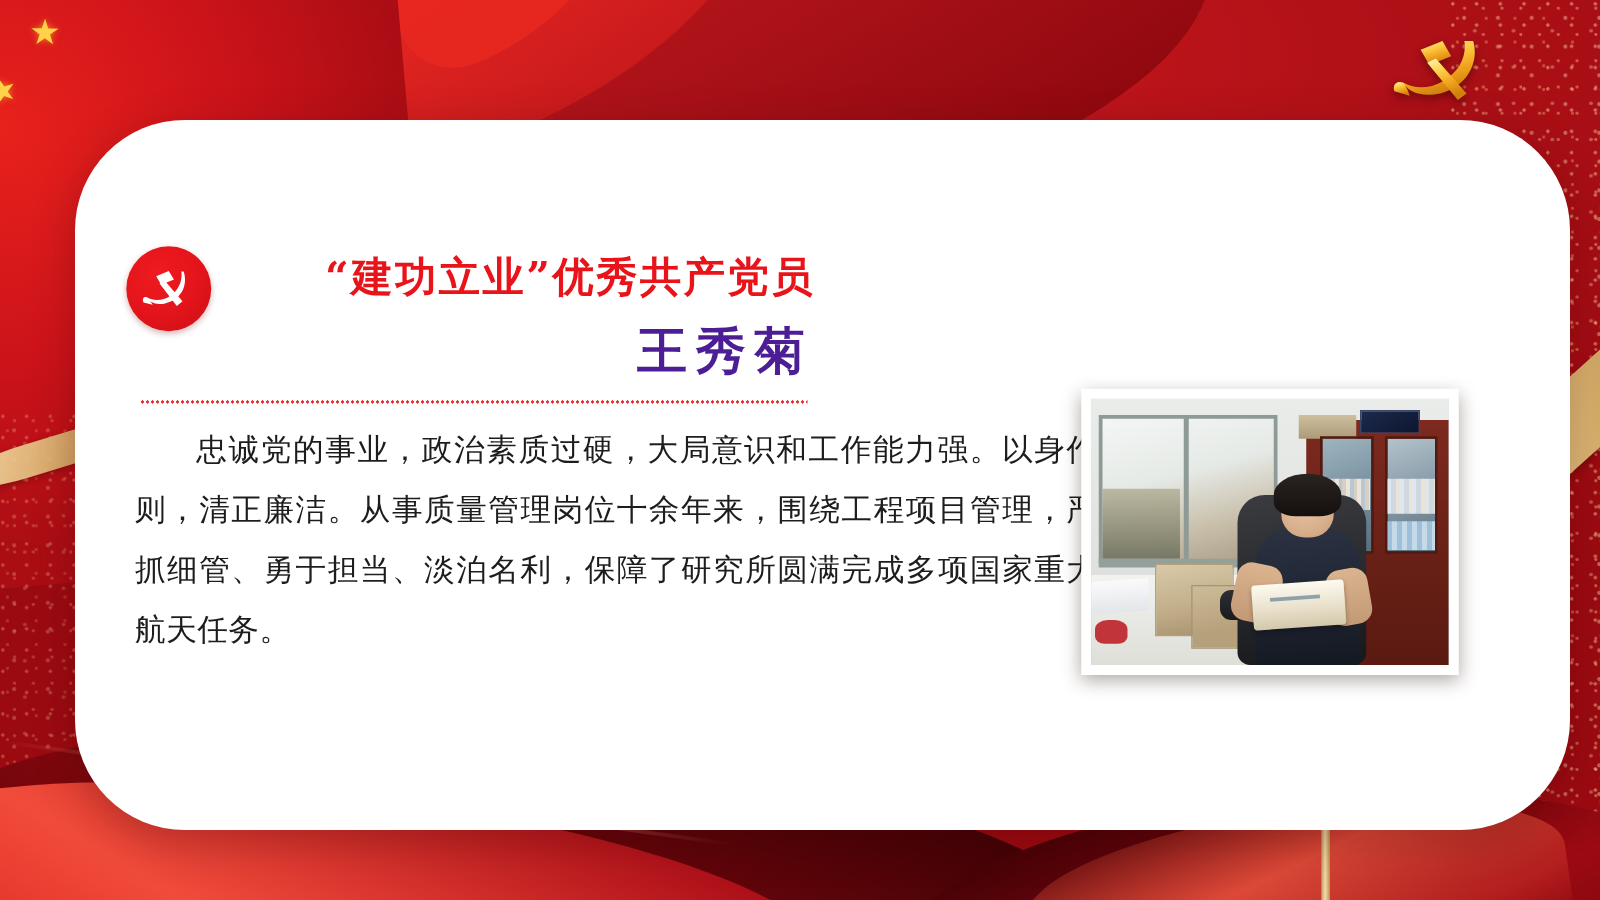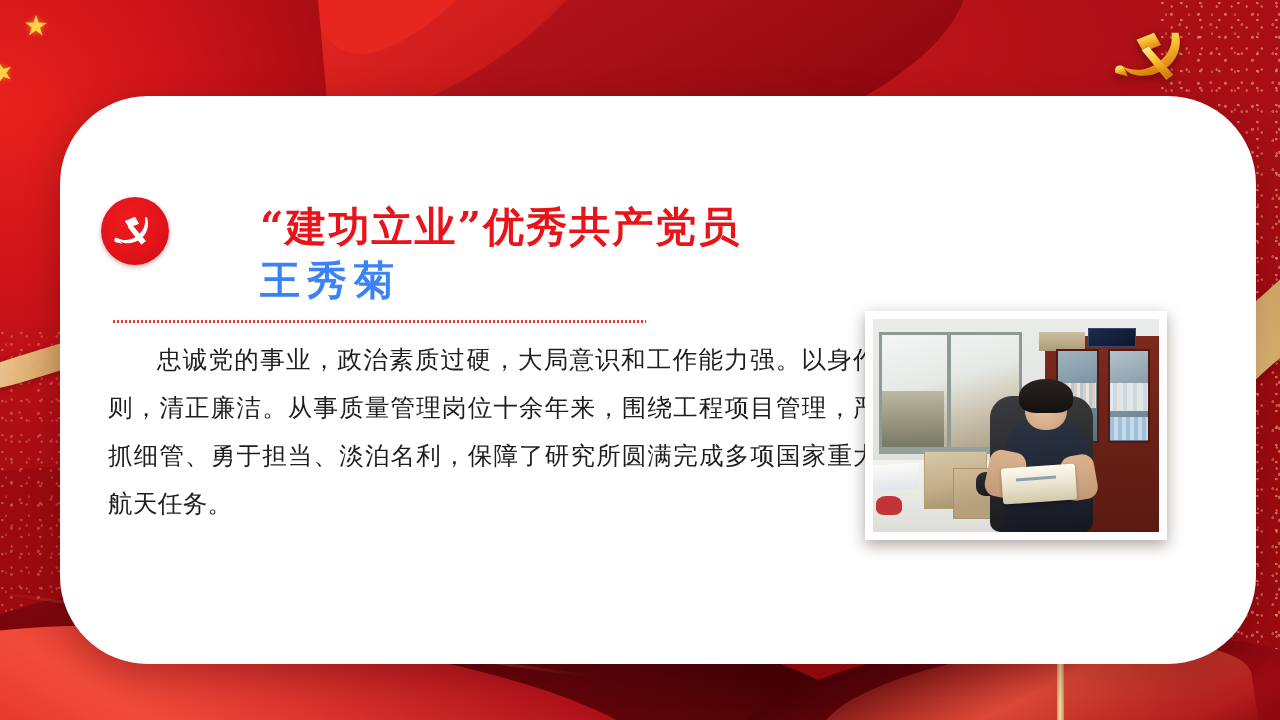--- a/index.html
+++ b/index.html
@@ -166,34 +166,34 @@
     box-shadow:0 2px 5px rgba(120,0,0,.3);
   }
   .badge svg { width:44px; height:44px; display:block; }
 
   
   .title-main {
     position:absolute; left:200px; top:104px;
     width:700px;
     font-family:"DejaVu Serif","Liberation Serif",serif;
     font-weight:bold;
-    font-size:41px;
+    font-size:33px;
     letter-spacing:2px;
     color:#e8141a;
     white-space:nowrap;
   }
   .title-name {
     position:absolute; left:200px; top:157px;
     width:640px;
-    text-align:left;
+    text-align:center;
     font-family:"DejaVu Serif","Liberation Serif",serif;
     font-weight:bold;
     font-size:40px;
     letter-spacing:7px;
-    color:#3b82f6;
+    color:#4c1d95;
   }
 
   
   .divider {
     position:absolute; left:52px; top:224px;
     width:534px; height:3px;
     background-image:radial-gradient(circle, #ee2b2b 0 1.1px, transparent 1.4px);
     background-size:4px 3px;
     background-repeat:repeat-x;
   }

